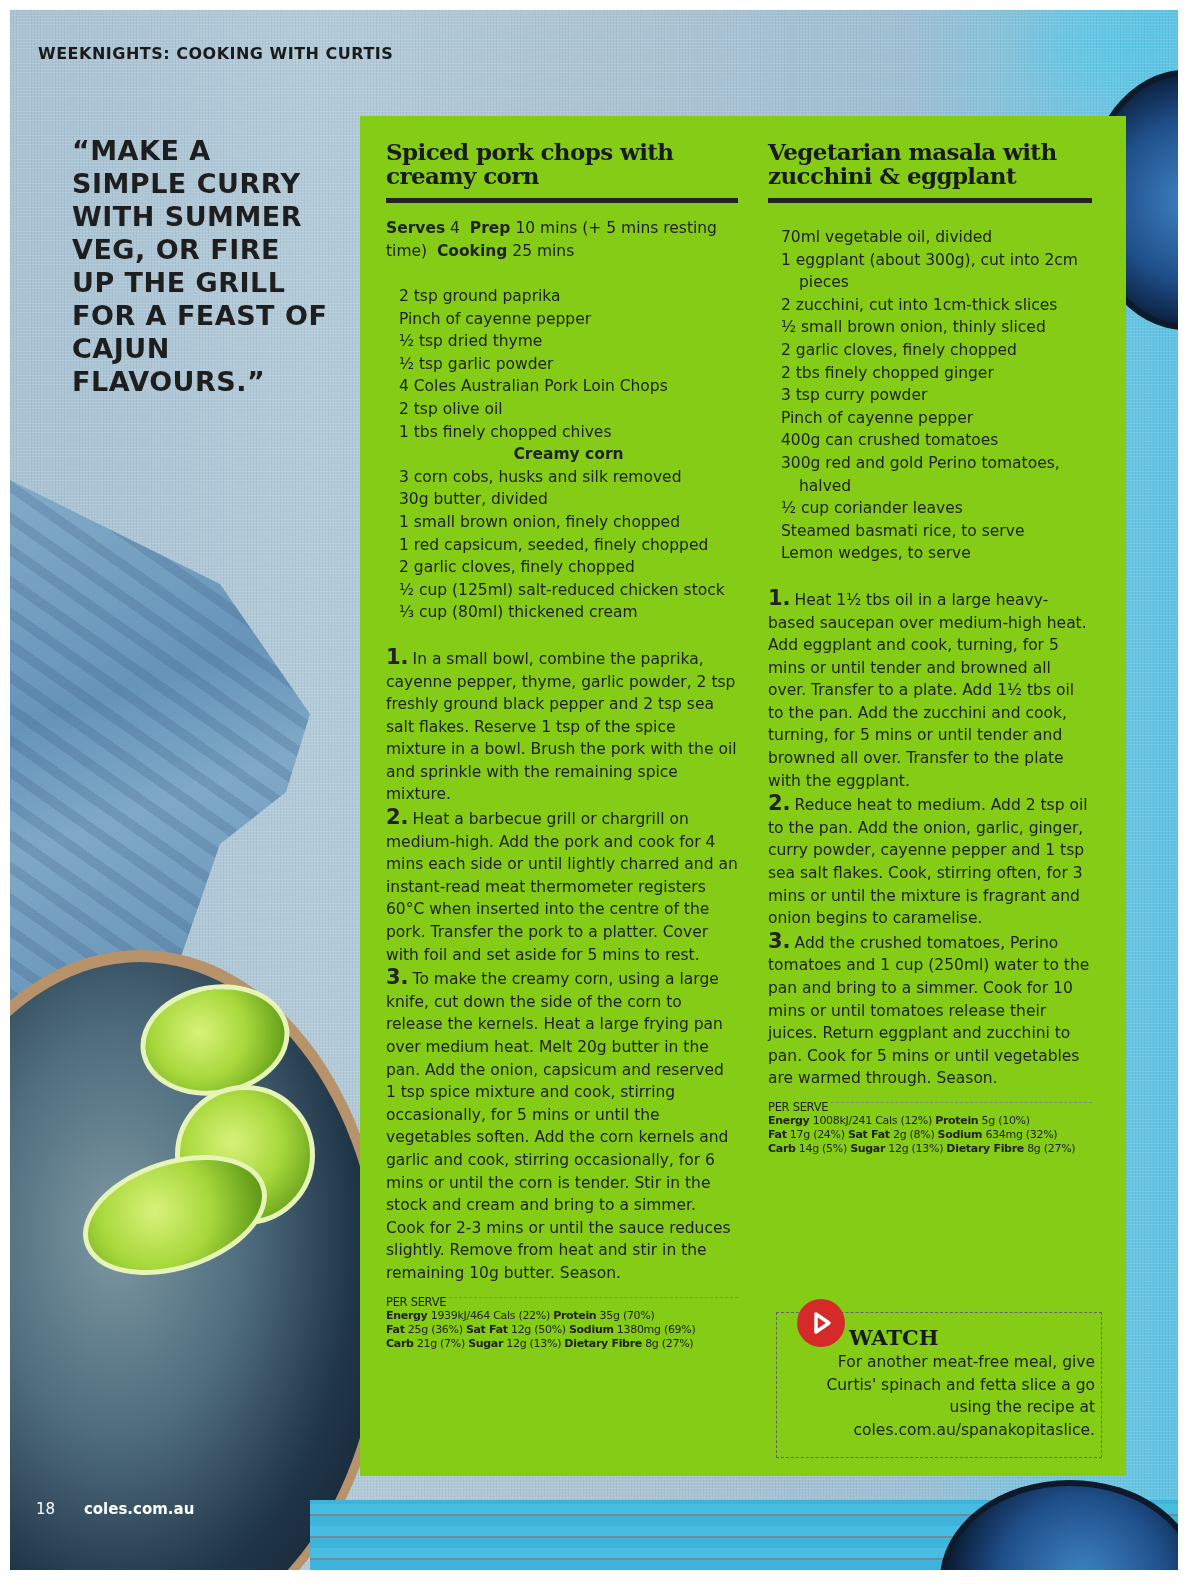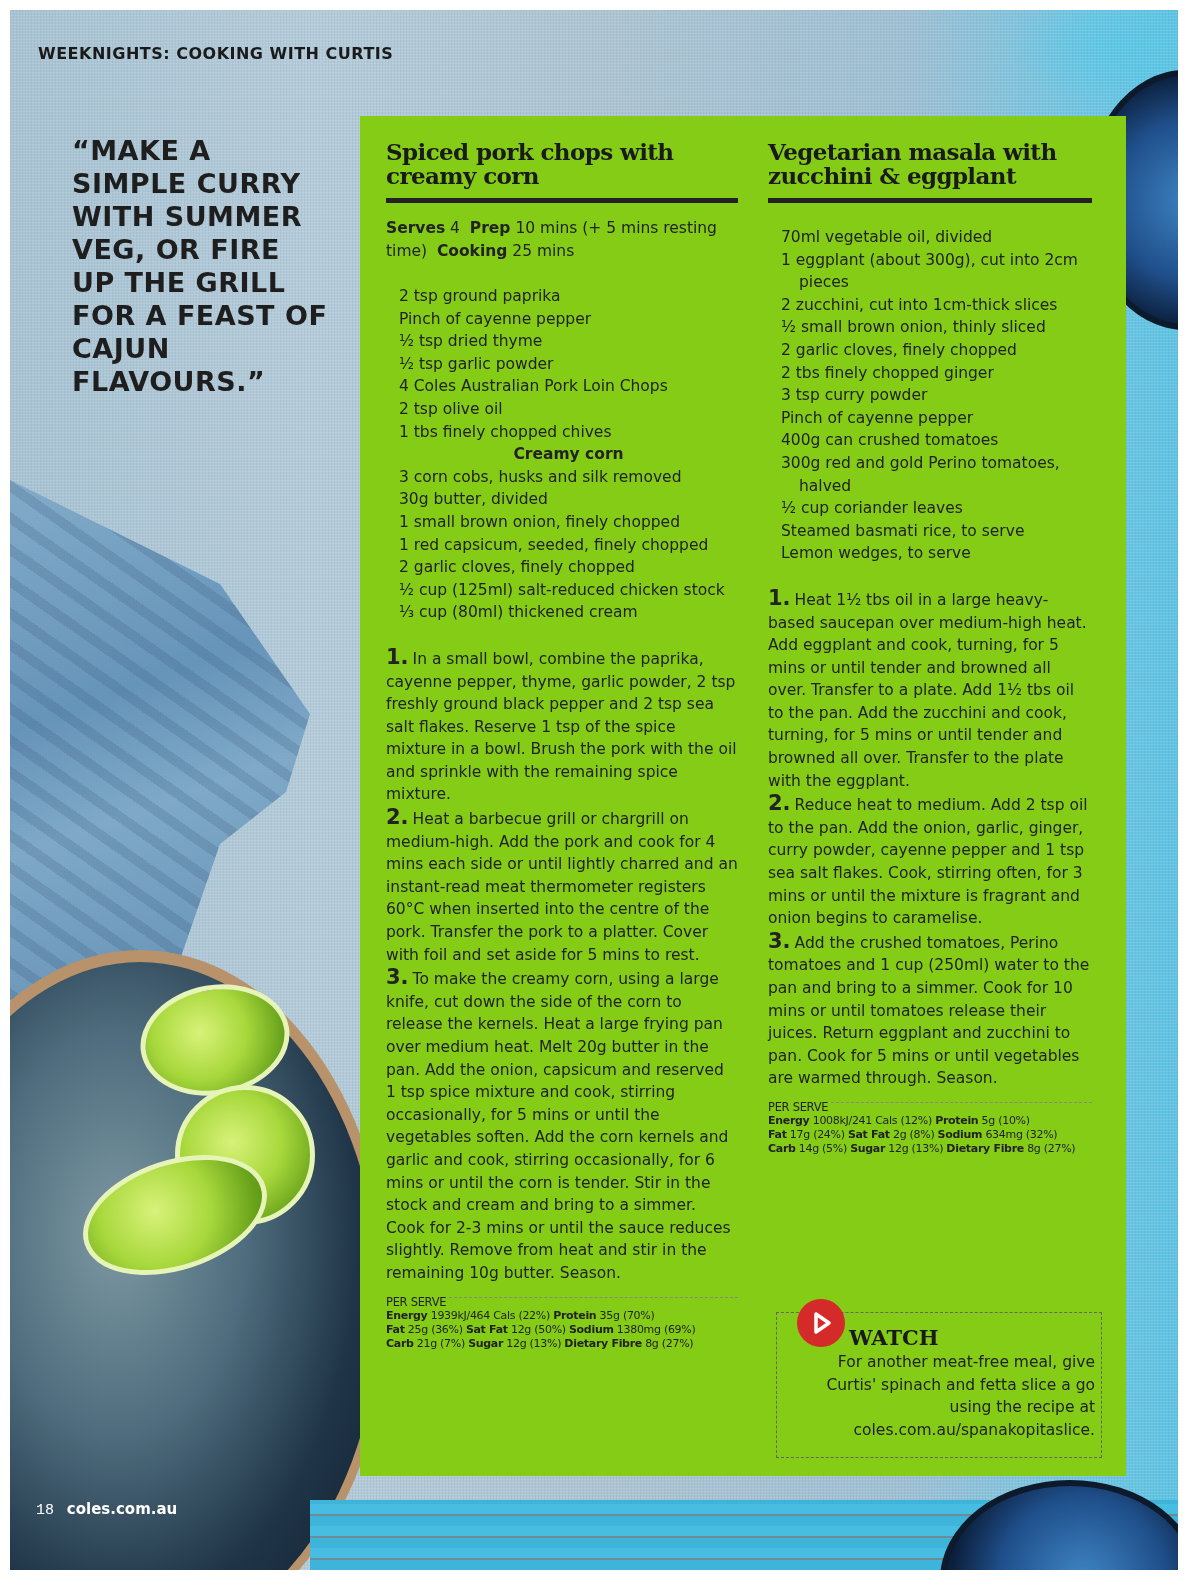--- a/index.html
+++ b/index.html
@@ -59,21 +59,21 @@
   }
   .pull-quote {
     position: absolute; left: 72px; top: 134px; width: 260px;
     font-family: "DejaVu Sans", sans-serif; font-weight: 700; font-size: 27px; line-height: 33px;
     color: #1e1e1e; letter-spacing: 0.5px;
   }
   .folio {
     position: absolute; left: 36px; top: 1500px; color: #ffffff; font-size: 15px;
     font-family: "DejaVu Sans", sans-serif;
   }
-  .folio .num { margin-right: 8px; font-family: Liberation Mono, monospace; }
+  .folio .num { margin-right: 24px; }
   .folio .site { font-weight: 700; }
 
   .card {
     position: absolute; left: 360px; top: 116px; width: 766px; height: 1360px;
     background: #84cc16;
     padding-left: 18px;
   }
   .recipe { position: absolute; top: 24px; width: 352px; }
   .recipe.left { left: 26px; }
   .recipe.right { left: 408px; width: 324px; }

